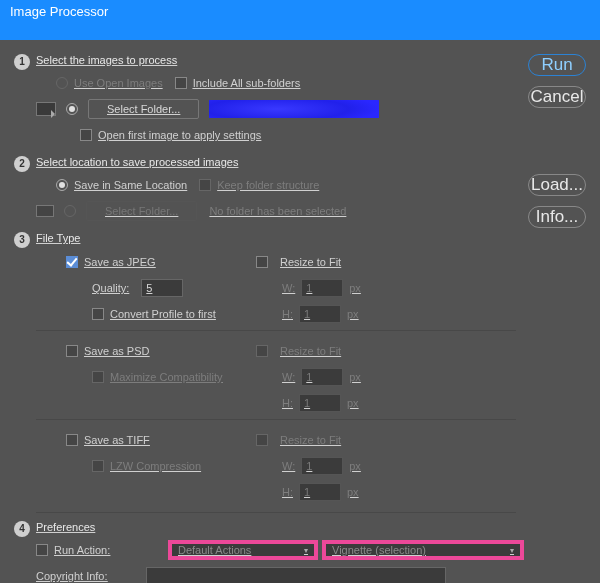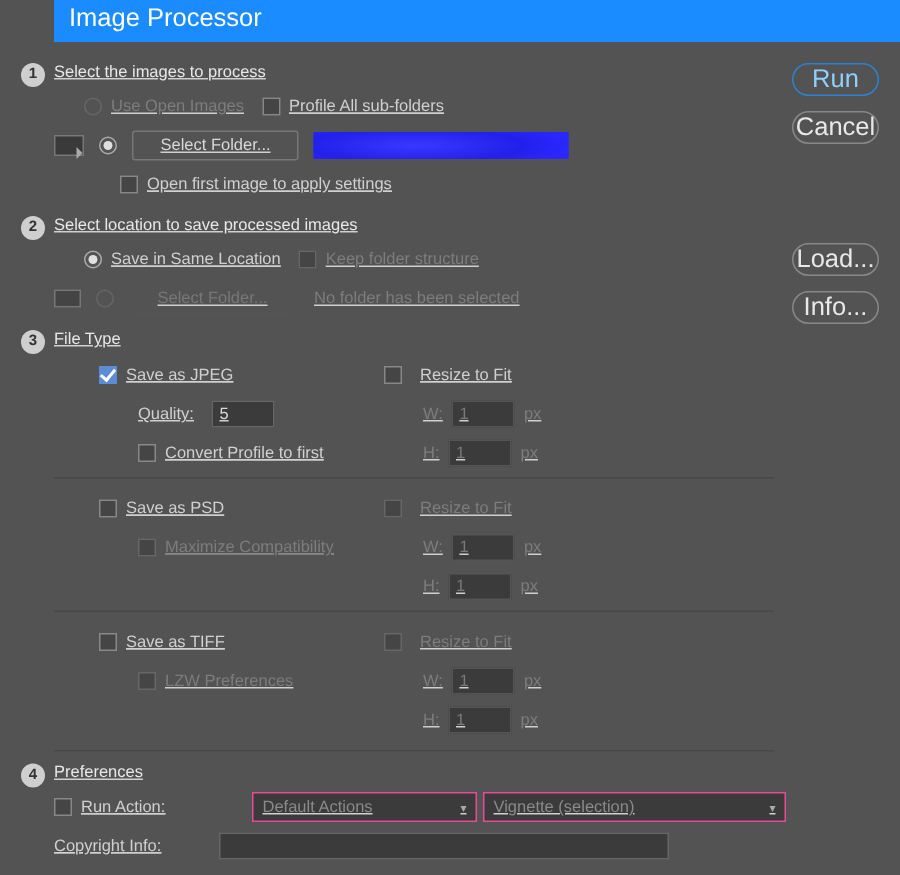--- a/index.html
+++ b/index.html
@@ -1,17 +1,17 @@
 <!DOCTYPE html>
 <html><head>
 <meta charset="utf-8">
 <style>
   * { box-sizing: border-box; margin: 0; padding: 0; font-family: "Segoe UI", Tahoma, sans-serif; }
   body { background: #535353; width: 600px; height: 583px; overflow: hidden; }
-  .titlebar { background: #1a8cff; color: #fff; height: 28px; line-height: 24px; padding: 0 10px; font-size: 17px; font-weight: 400; margin-left: 36px; }
+  .titlebar { background: #1a8cff; color: #fff; height: 40px; line-height: 24px; padding: 0 10px; font-size: 13px; font-weight: 400; }
   .panel { padding: 14px 14px 6px 14px; color: #d0d0d0; font-size: 11px; position: relative; }
   .rightcol { position: absolute; right: 14px; top: 14px; display: flex; flex-direction: column; gap: 10px; width: 58px; }
   .btn-pill { border: 1px solid #888; background: transparent; color: #e8e8e8; border-radius: 14px; height: 22px; font-size: 17px; cursor: pointer; text-align: center; line-height: 20px; }
   .btn-pill.primary { border-color: #2b82d4; color: #8fcfff; }
   .rightcol .spacer { height: 46px; }
   .section { display: flex; margin-bottom: 6px; }
   .numcol { width: 22px; flex-shrink: 0; }
   .numcircle { width: 16px; height: 16px; border-radius: 50%; background: #cfcfcf; color: #333; font-size: 10px; font-weight: bold; text-align: center; line-height: 16px; }
   .seccontent { flex: 1; padding-right: 70px; text-decoration: underline; }
   .sectitle { color: #e8e8e8; font-size: 11px; margin-bottom: 6px; }
@@ -36,21 +36,21 @@
   .indent1 { padding-left: 20px; }
   .indent2 { padding-left: 44px; }
   .indentA { padding-left: 30px; }
   .indentB { padding-left: 56px; }
   .ftrow { display: flex; min-height: 24px; margin-bottom: 2px; }
   .ftleft { width: 190px; display: flex; align-items: center; }
   .ftright { display: flex; align-items: center; gap: 6px; }
   .txt { width: 42px; height: 18px; background: #3b3b3b; border: 1px solid #666; color: #d8d8d8; font-size: 11px; padding: 0 4px; }
   .txt.dim { color: #7a7a7a; border-color: #555; }
   .wide { width: 300px; }
-  .sel { width: 150px; height: 20px; background: #3b3b3b; border: 1px solid #ec4899; color: #8a8a8a; font-size: 11px; padding: 0 6px; display: flex; align-items: center; justify-content: space-between; }
+  .sel { width: 150px; height: 20px; background: #3b3b3b; border: 4px solid #ec4899; color: #8a8a8a; font-size: 11px; padding: 0 6px; display: flex; align-items: center; justify-content: space-between; }
   .sel .arrow { font-size: 8px; color: #aaa; }
   .divider { height: 1px; background: #484848; margin: 4px 0 8px 0; }
   .gap4 { width: 4px; display: inline-block; }
   .gap12 { width: 12px; display: inline-block; }
 </style>
 </head>
 <body>
 
 <div class="titlebar">Image Processor</div>
 
@@ -68,21 +68,21 @@
     <div class="numcol">
         <div class="numcircle">1</div>
       </div>
     <div class="seccontent">
       <div class="sectitle">Select the images to process</div>
       <div class="row indent1">
         <span class="radio disabled"></span>
         <span class="lbl dim">Use Open Images</span>
         <span class="gap12"></span>
         <span class="chk"></span>
-        <span class="lbl under">Profile All sub-folders</span>
+        <span class="lbl under">Include All sub-folders</span>
       </div>
       <div class="row">
         <span class="foldericon"></span>
         <span class="radio on"></span>
         <span class="gap4"></span>
         <button class="btn-flat">Select Folder...</button>
         <div class="patharea">
             <div class="smudge"></div>
           </div>
       </div>
@@ -198,21 +198,21 @@
           <span class="lbl under">Save as TIFF</span>
         </div>
         <div class="ftright">
           <span class="chk disabled"></span>
           <span class="lbl dim">Resize to Fit</span>
         </div>
       </div>
       <div class="ftrow indentB">
         <div class="ftleft">
           <span class="chk disabled"></span>
-          <span class="lbl dim">LZW Preferences</span>
+          <span class="lbl dim">LZW Compression</span>
         </div>
         <div class="ftright">
           <span class="lbl dim">W:</span>
           <input class="txt dim" value="1" style="">
           <span class="lbl dim">px</span>
         </div>
       </div>
       <div class="ftrow indentB">
         <div class="ftleft"></div>
         <div class="ftright">

